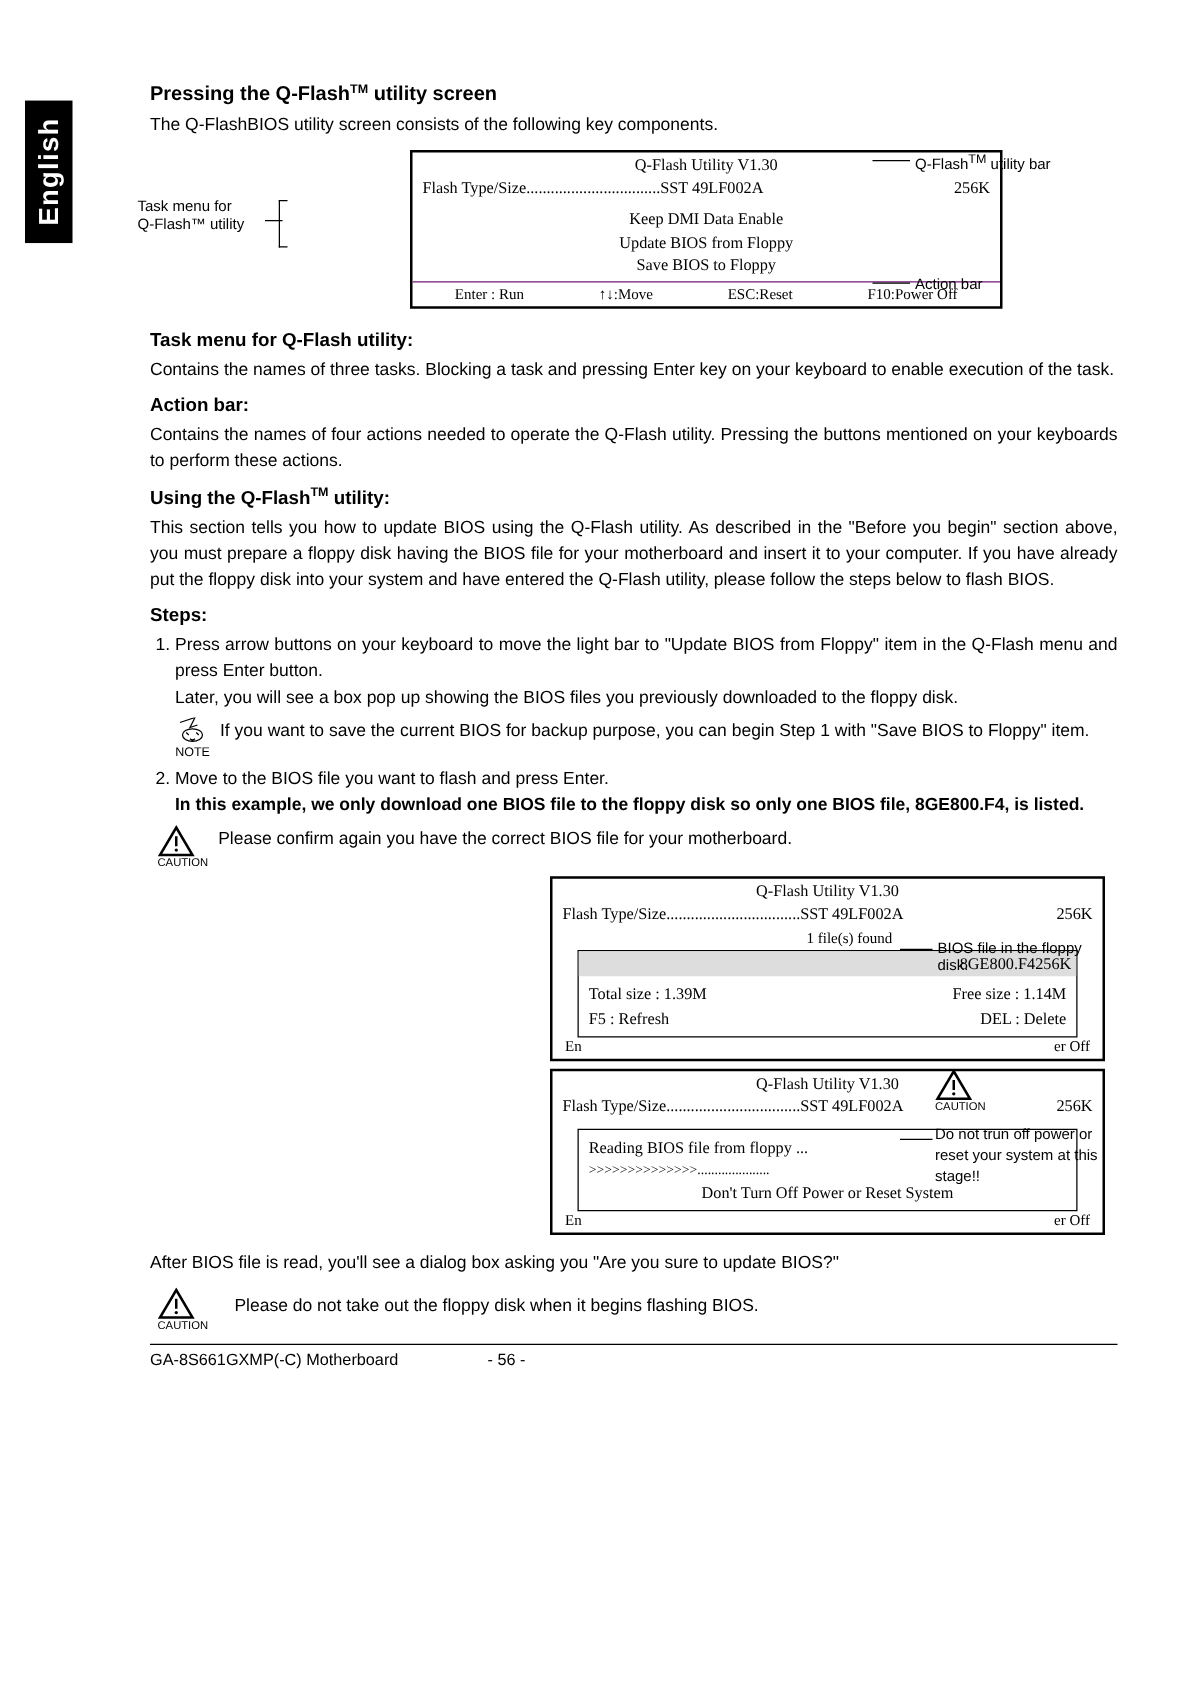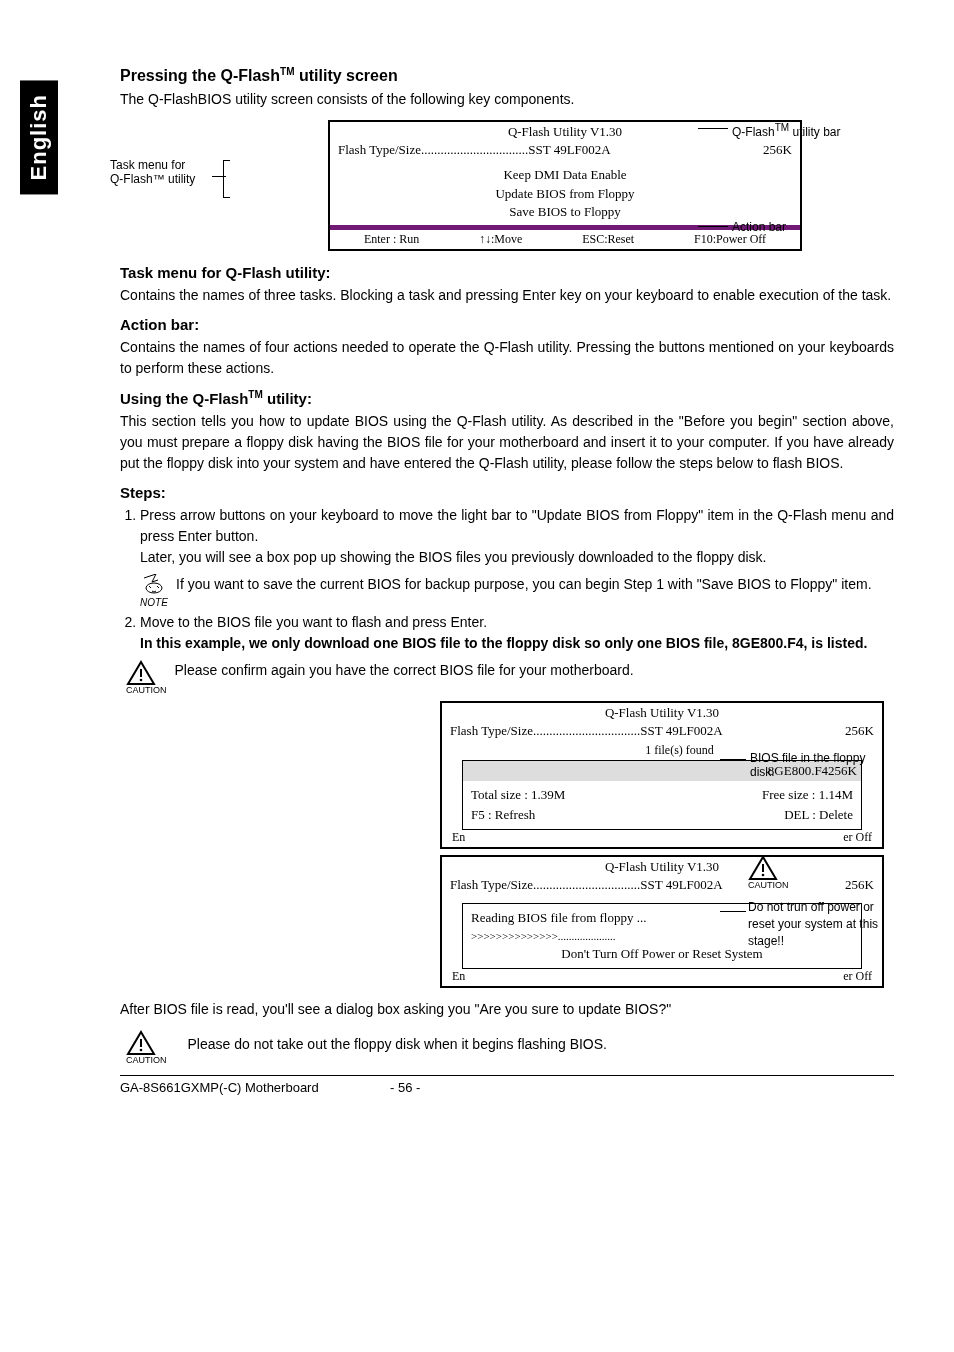--- a/index.html
+++ b/index.html
@@ -50,21 +50,21 @@
     border: 2px solid #000;
     width: 470px;
     margin-left: 100px;
     font-family: "Times New Roman", serif;
     font-size: 13px;
   }
   .utility-box.narrow { width: 440px; margin-left: 160px; }
   .ub-title { text-align: center; padding: 2px 0; }
   .ub-flash { padding: 0 8px 4px 8px; display:flex; justify-content:space-between; }
   .ub-dots { letter-spacing: 0; }
-  .ub-menu { text-align: center; padding: 4px 0; border-bottom: 5px solid #701a75; line-height:1.4;}
+  .ub-menu { text-align: center; padding: 4px 0; border-bottom: 1px solid #701a75; line-height:1.4;}
   .ub-action { display: flex; justify-content: space-around; padding: 2px 4px; font-size:12px;}
   .callout-left {
     position: absolute;
     font-family: Arial, sans-serif;
     font-size: 12px;
     text-align: left;
   }
   .callout-right {
     position: absolute;
     font-family: Arial, sans-serif;
@@ -99,21 +99,20 @@
   .note-row {
     margin-left: 20px;
     display:flex;
     align-items:flex-start;
     gap:8px;
   }
   .icon-note {
     font-size:10px;
     text-align:center;
     line-height:1;
-    font-style:italic;
   }
   .icon-note svg { display:block; }
   .icon-caution {
     font-size:9px;
     text-align:center;
     line-height:1;
   }
   .icon-caution svg{display:block;}
   .bold { font-weight: bold; }
   .inner-box {

